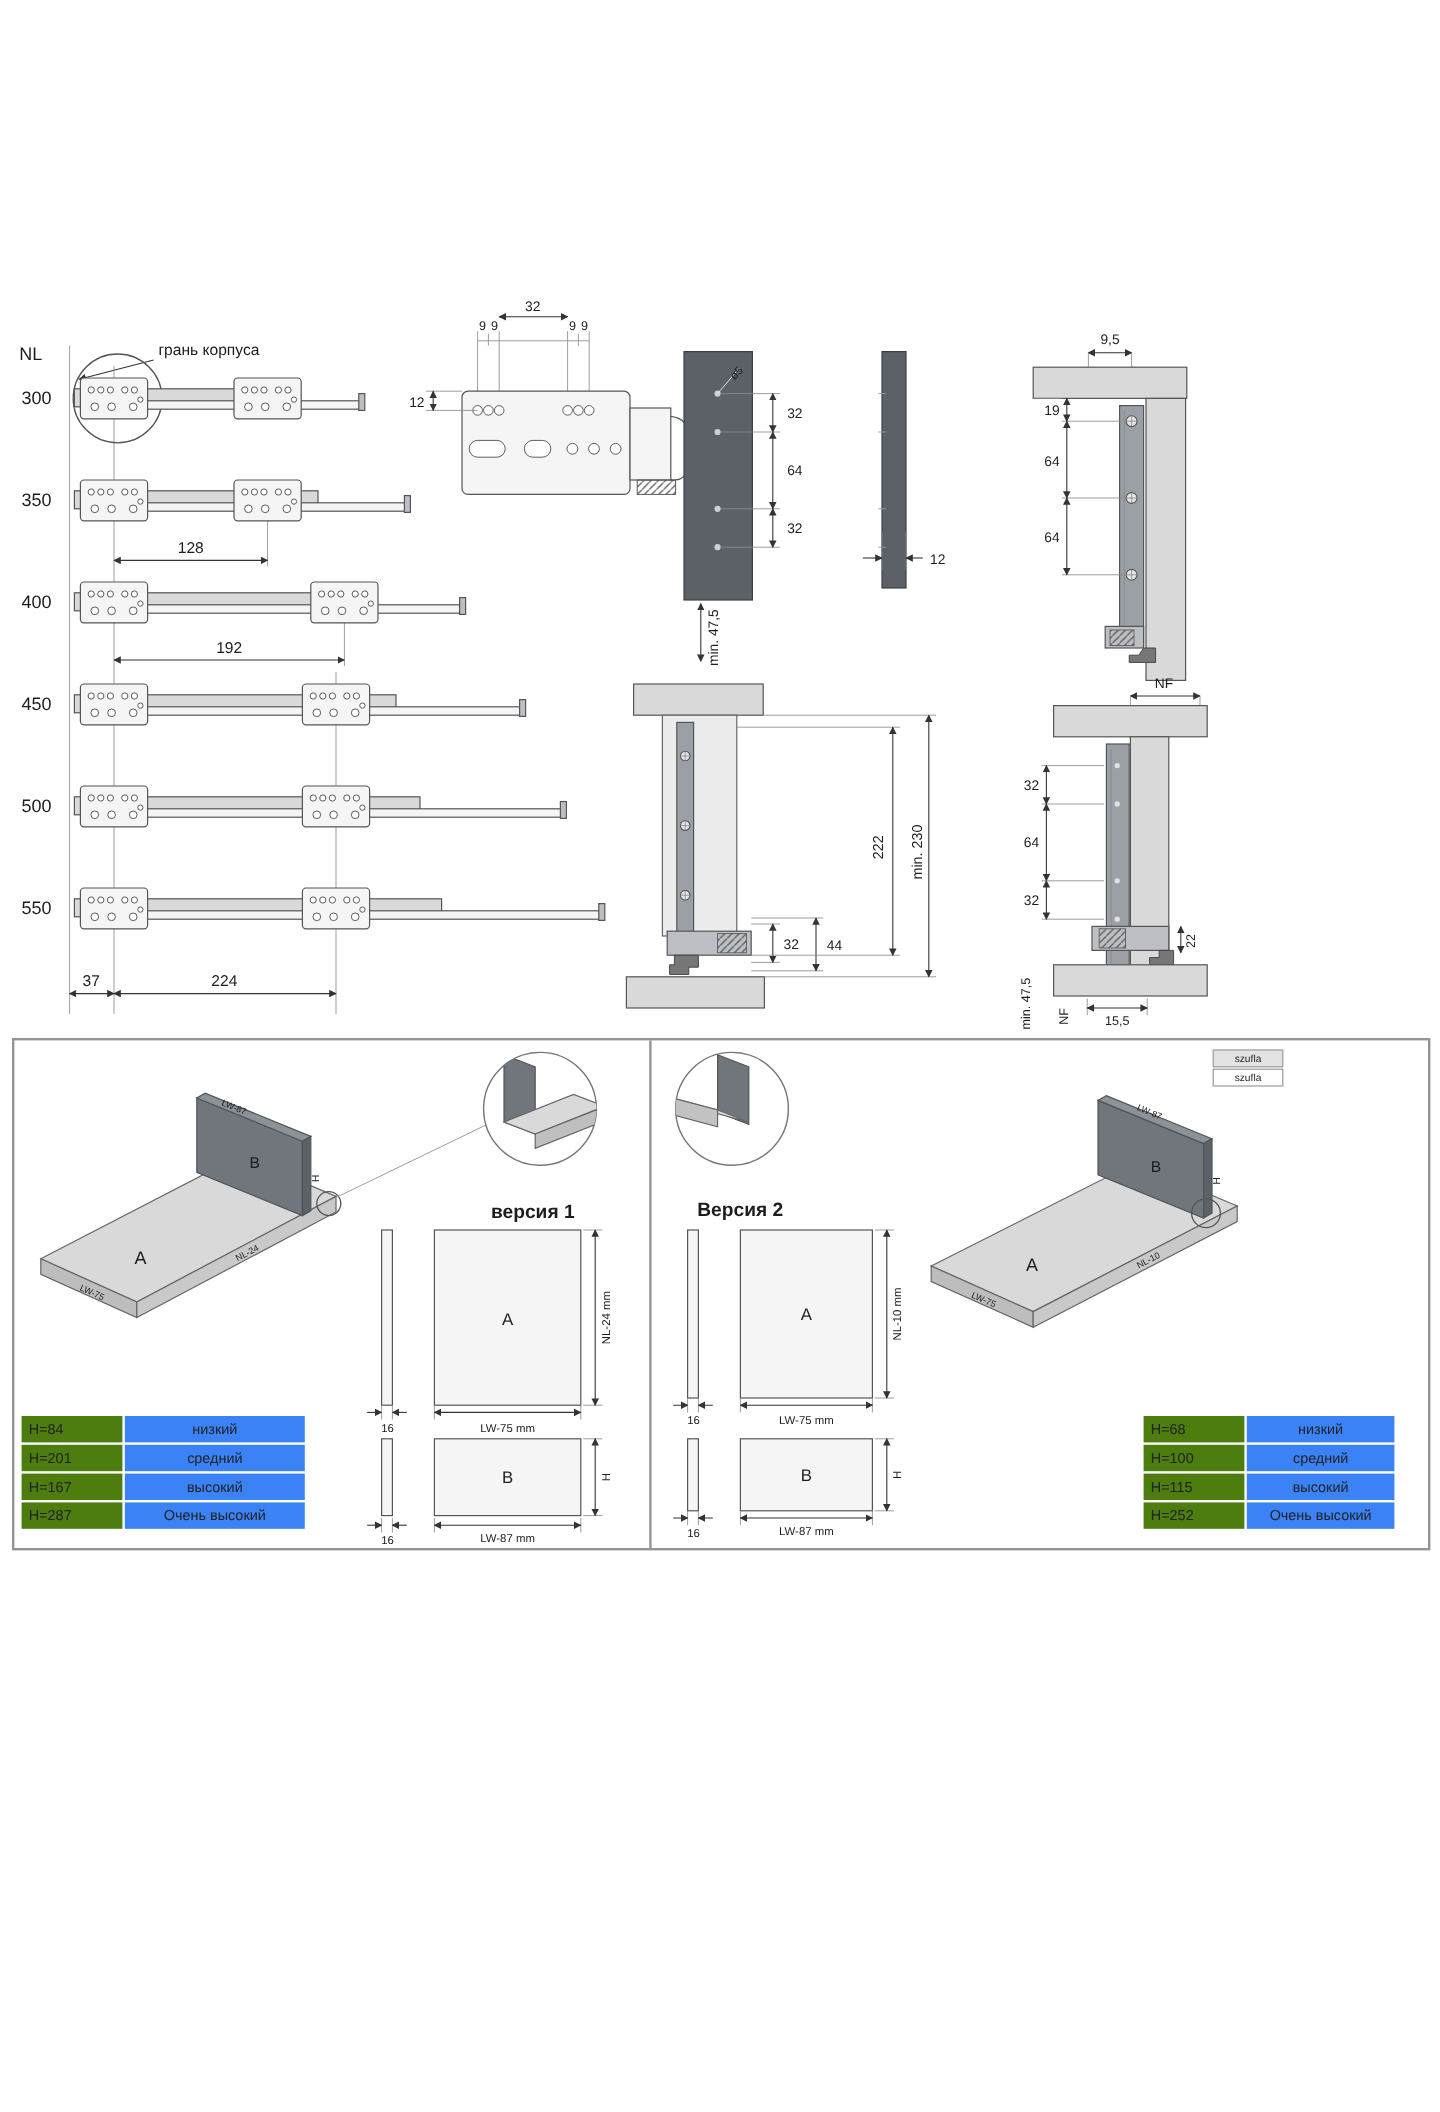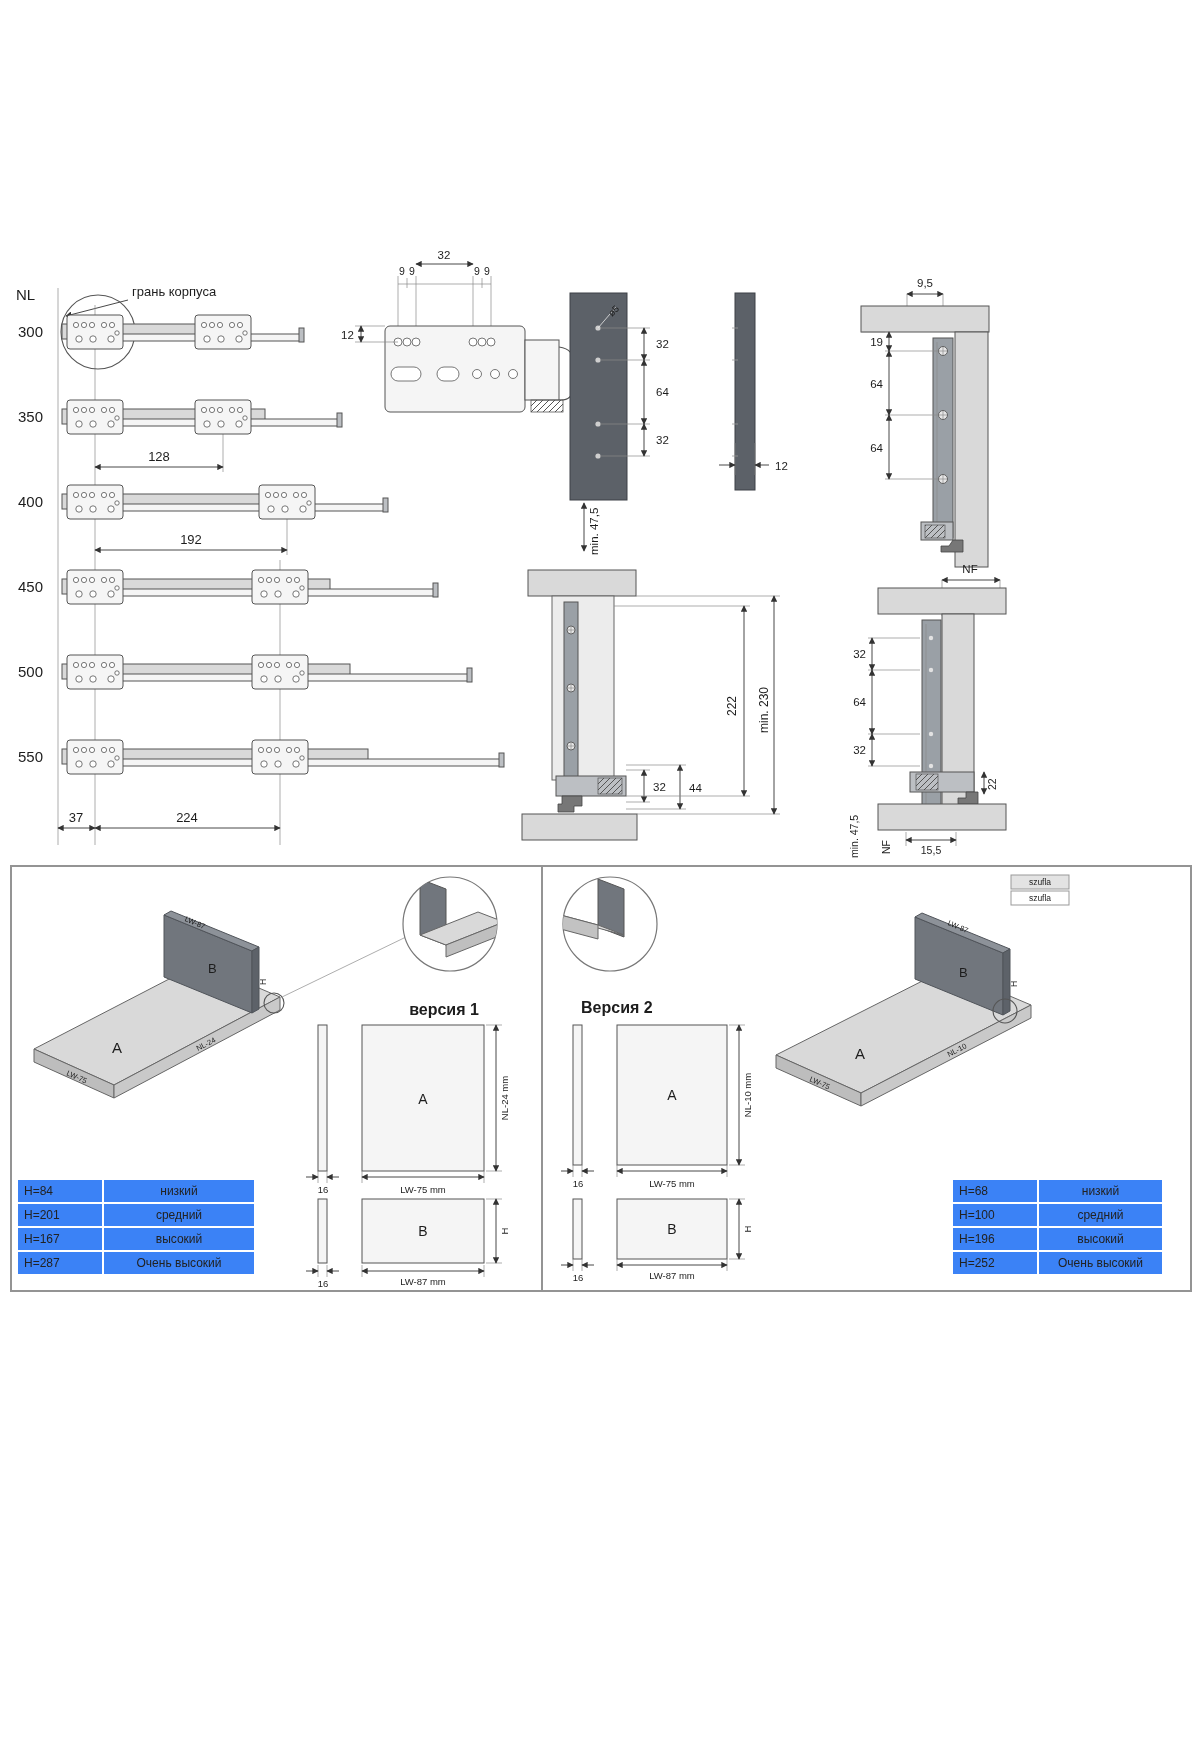--- a/index.html
+++ b/index.html
@@ -22,21 +22,21 @@
   .fillD{fill:#5c6168;stroke:#3c4046;stroke-width:1}
   .fillW{fill:#f5f5f5;stroke:#555;stroke-width:1}
   .prof{fill:#9aa0a6;stroke:#555;stroke-width:1}
   .hole{fill:#fff;stroke:#555;stroke-width:0.8}
   .screw{fill:#e6e6e6;stroke:#555;stroke-width:0.9}
   .bottom-box{position:absolute;left:10px;top:865px;width:1178px;height:423px;
               border:2px solid #949494;background:#fff;}
   .divider{position:absolute;left:529px;top:0;height:100%;border-left:2px solid #949494;}
   .vtable{position:absolute;z-index:5;}
   .vrow{display:flex;gap:2px;margin-bottom:2px;font-size:12px;color:#222;}
-  .vh{width:72px;background:#3b82f6;padding:4px 6px;}
+  .vh{width:72px;background:#4d7c0f;padding:4px 6px;}
   .vn{flex:1;background:#3b82f6;padding:4px 6px;text-align:center;}
 </style>
 </head>
 <body>
 
 <div class="page">
 
 <svg id="topsvg" width="1200" height="870" viewBox="0 0 1200 870">
   <defs>
     <marker id="arT" viewBox="0 0 10 10" refX="9" refY="5" markerWidth="7" markerHeight="7" orient="auto-start-reverse">
@@ -445,21 +445,21 @@
   <div class="vtable" style="left:941px;top:313px;width:209px">
     <div class="vrow">
       <div class="vh">H=68</div>
       <div class="vn">низкий</div>
     </div>
     <div class="vrow">
       <div class="vh">H=100</div>
       <div class="vn">средний</div>
     </div>
     <div class="vrow">
-      <div class="vh">H=196</div>
+      <div class="vh">H=115</div>
       <div class="vn">высокий</div>
     </div>
     <div class="vrow">
       <div class="vh">H=252</div>
       <div class="vn">Очень высокий</div>
     </div>
   </div>
 </div>
 
 </div>

